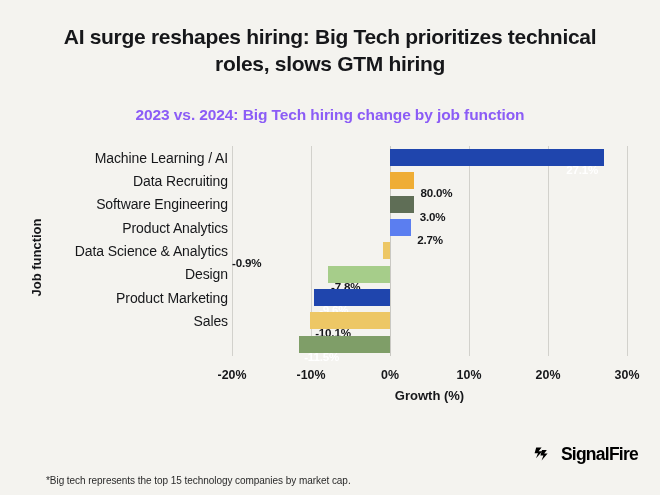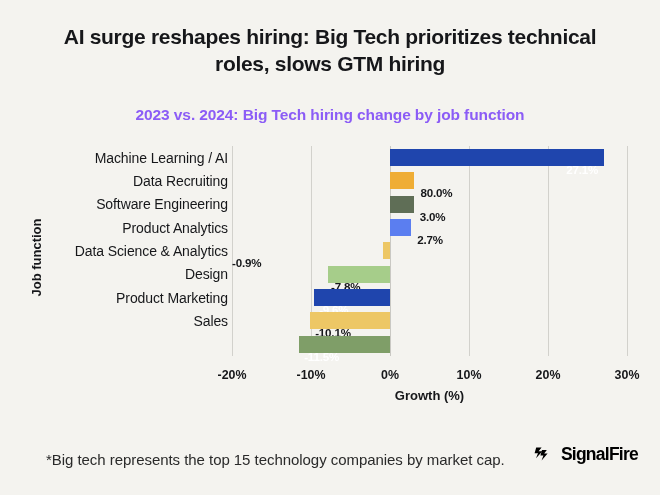--- a/index.html
+++ b/index.html
@@ -159,22 +159,22 @@
     text-align: center;
     font-size: 13px;
     font-weight: bold;
     color: #16171a;
   }
 
   
   .footnote {
     position: absolute;
     left: 46px;
-    top: 451px;
-    font-size: 15px;
+    top: 475px;
+    font-size: 10px;
     color: #2a2a2a;
     letter-spacing: -0.05px;
   }
   .brand {
     position: absolute;
     right: 22px;
     top: 446px;
     display: flex;
     align-items: center;
     gap: 11px;

